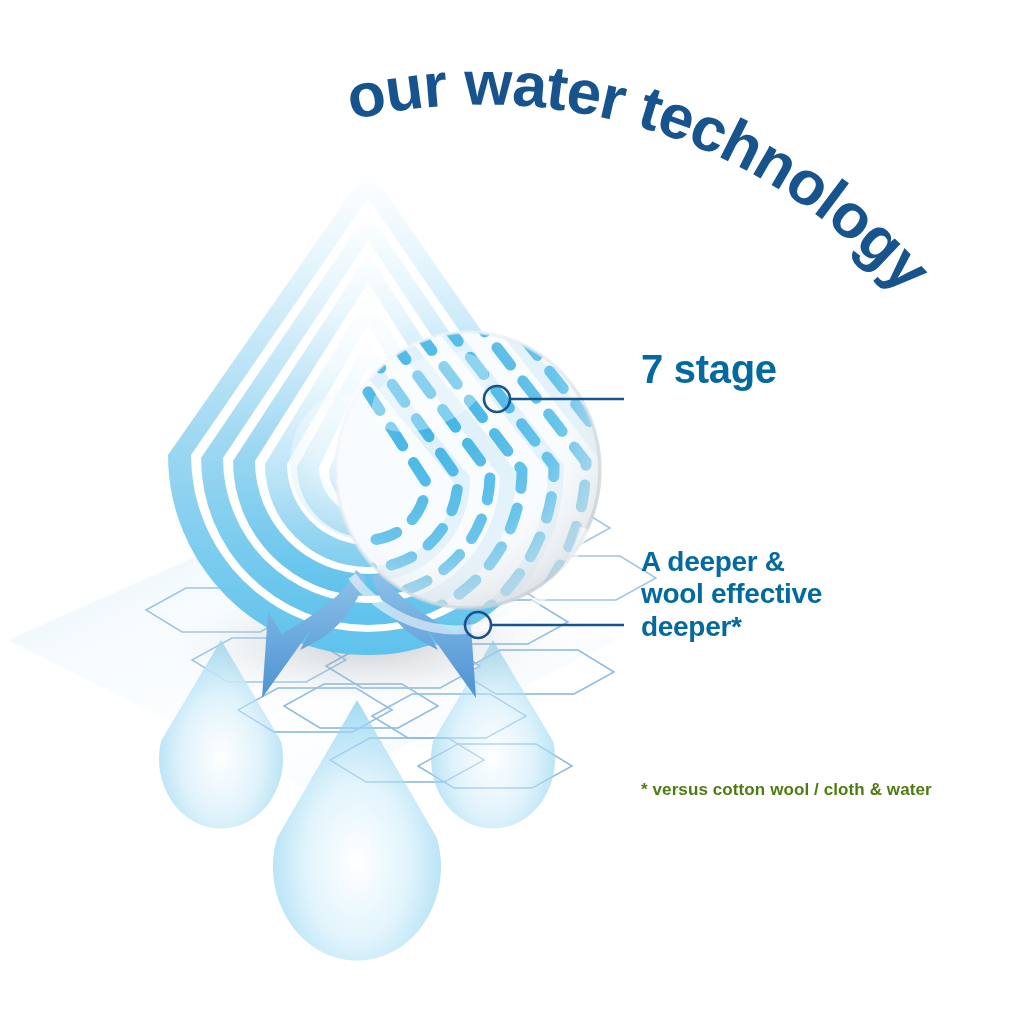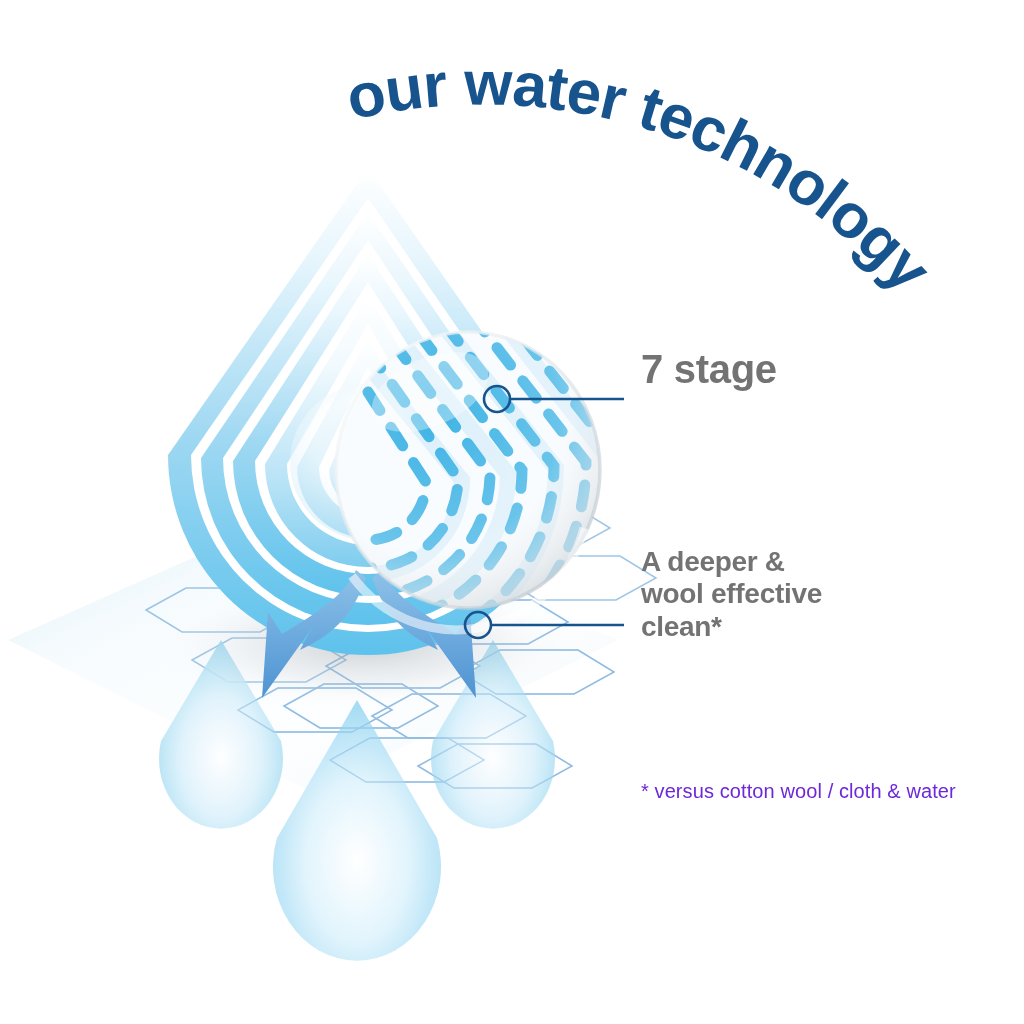--- a/index.html
+++ b/index.html
@@ -23,21 +23,21 @@
   }
   #art {
     position: absolute;
     left: 0;
     top: 0;
     width: 1024px;
     height: 1024px;
   }
   .callout {
     position: absolute;
-    color: #737373;
+    color: #0369a1;
     font-weight: bold;
     letter-spacing: -0.3px;
     line-height: 1.16;
     font-family: "Liberation Sans", sans-serif;
   }
   #callout-1 {
     left: 641px;
     top: 346px;
     font-size: 40px;
     width: 330px;
@@ -45,23 +45,23 @@
   #callout-2 {
     left: 641px;
     top: 546px;
     font-size: 28px;
     width: 350px;
   }
   #footnote {
     position: absolute;
     left: 641px;
     top: 780px;
-    font-size: 20px;
-    color: #6d28d9;
-    font-weight: normal;
+    font-size: 17px;
+    color: #4d7c0f;
+    font-weight: bold;
     letter-spacing: 0.1px;
     white-space: nowrap;
     font-family: "Liberation Sans", sans-serif;
   }
   .cl-line { display: block; }
 </style>
 </head>
 <body>
 
 <div id="stage">
@@ -271,18 +271,18 @@
     </g>
   </svg>
 
   <div class="callout" id="callout-1">
     <span class="cl-line">7 stage</span>
   </div>
 
   <div class="callout" id="callout-2">
     <span class="cl-line">A deeper &amp;</span>
     <span class="cl-line">wool effective</span>
-    <span class="cl-line">clean*</span>
+    <span class="cl-line">deeper*</span>
   </div>
 
   <div id="footnote">* versus cotton wool / cloth &amp; water</div>
 
 </div>
 
 </body></html>

